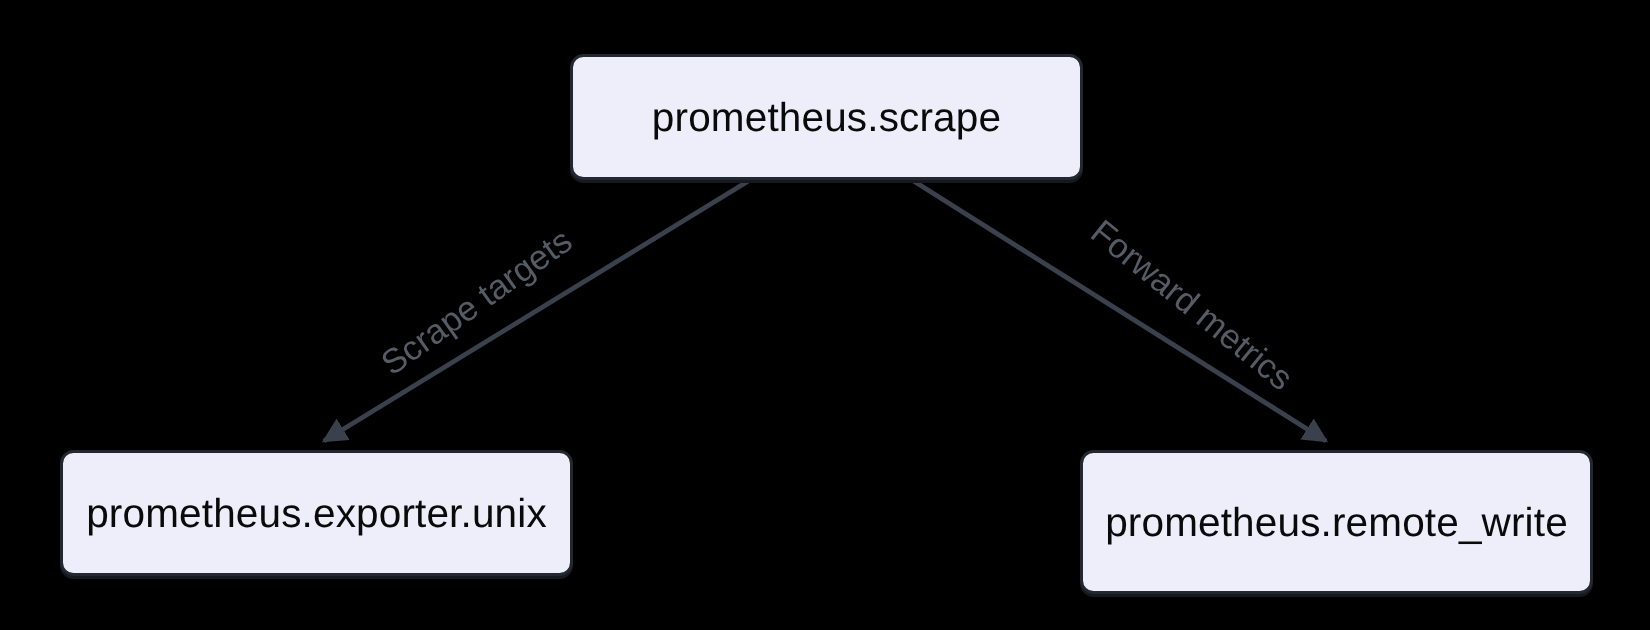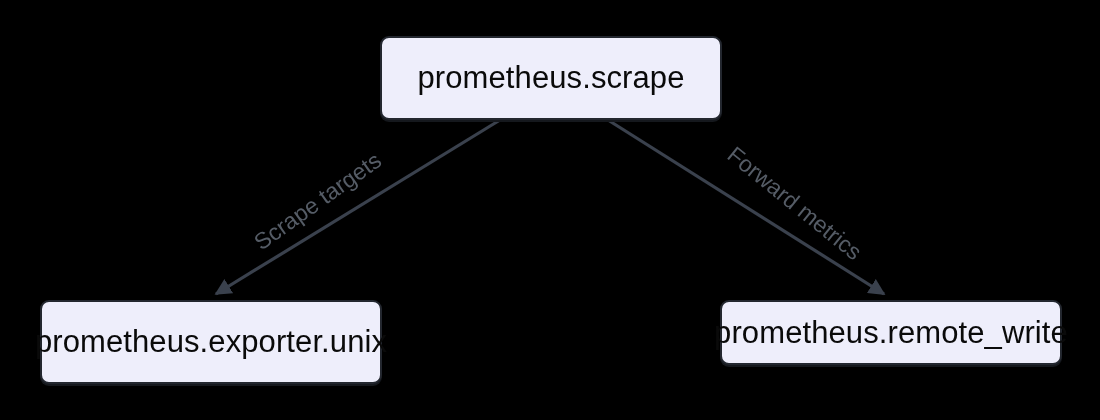--- a/index.html
+++ b/index.html
@@ -28,29 +28,29 @@
     background: #eeeefb;
     border: 2px solid #23272f;
     border-radius: 9px;
     display: flex;
     align-items: center;
     justify-content: center;
     box-shadow: 0 2px 0 0 #15181d;
   }
   .node-label {
     color: #0a0a0a;
-    font-size: 31px;
+    font-size: 27px;
     font-weight: 400;
     letter-spacing: 0.1px;
     font-family: "Liberation Sans", sans-serif;
     white-space: nowrap;
   }
   #node-scrape  { left: 380px; top: 36px;  width: 342px; height: 84px; }
   #node-exporter{ left: 40px;  top: 300px; width: 342px; height: 84px; text-align: center; }
-  #node-remote  { left: 720px; top: 300px; width: 342px; height: 65px; }
+  #node-remote  { left: 720px; top: 300px; width: 342px; height: 96px; }
 
   .edge-label {
     position: absolute;
     color: #555c66;
     font-size: 23px;
     font-family: "Liberation Sans", sans-serif;
     white-space: nowrap;
     transform-origin: 50% 50%;
   }
   #edge-label-scrape {

